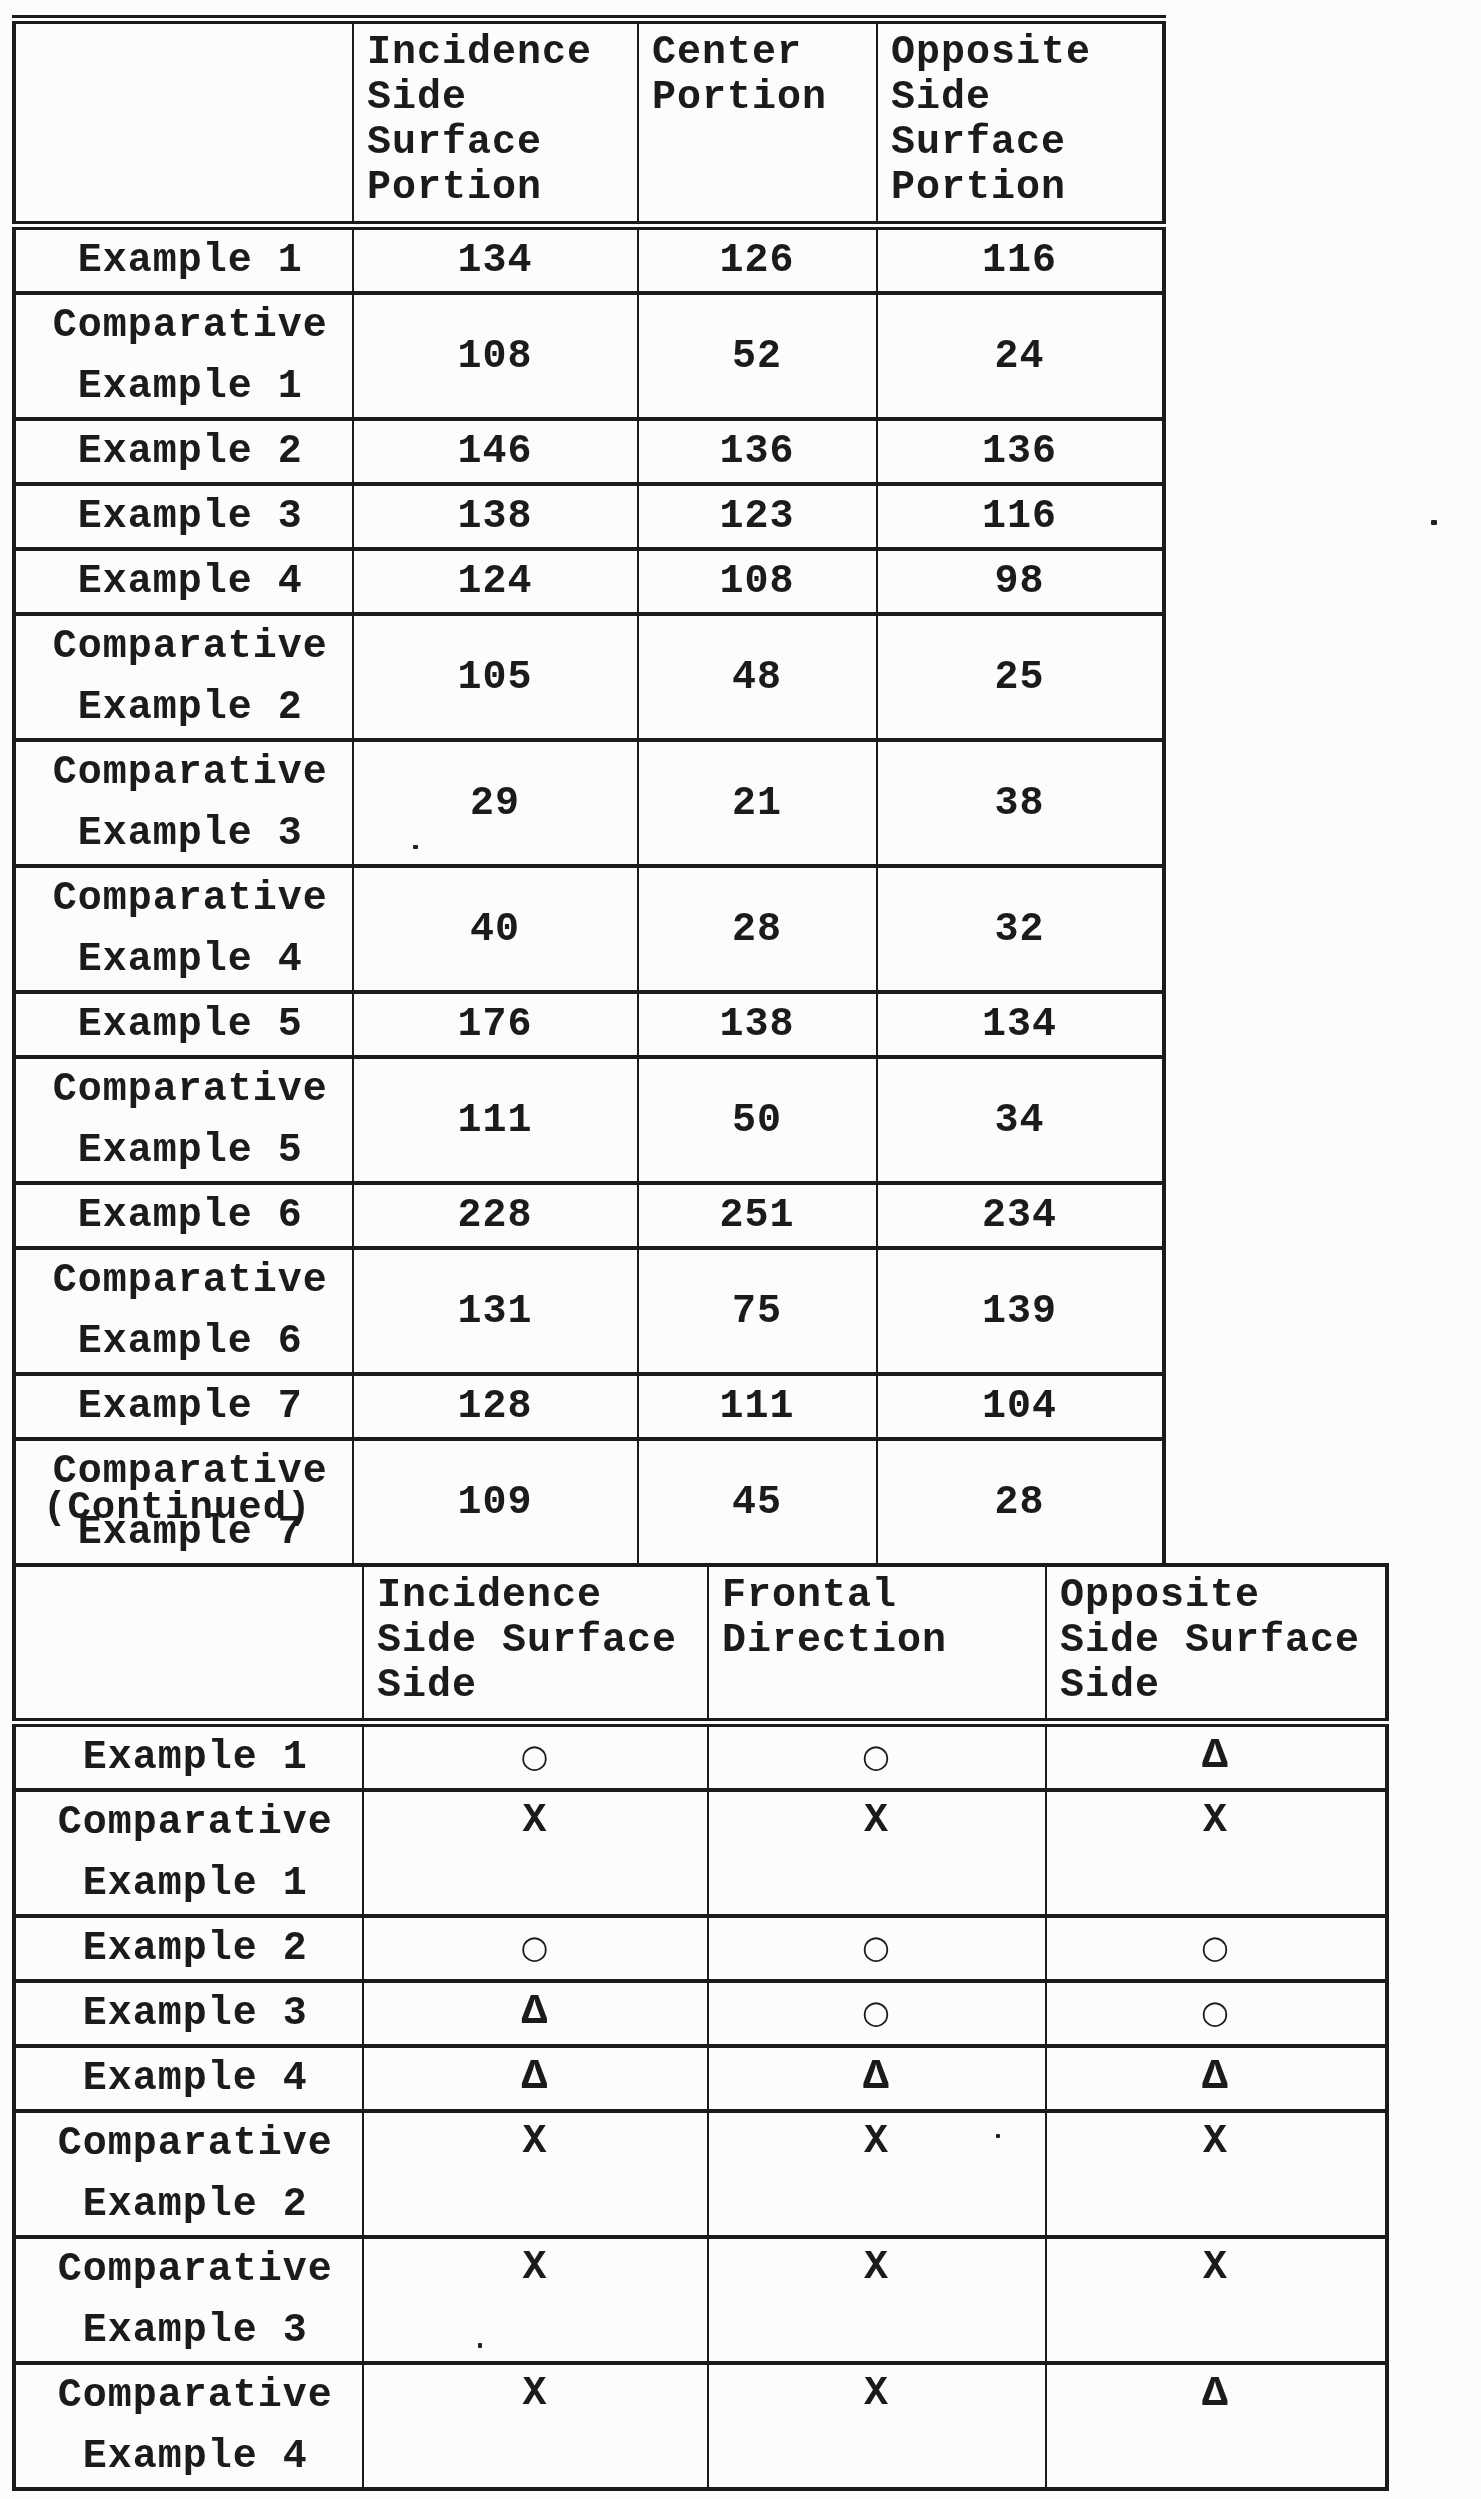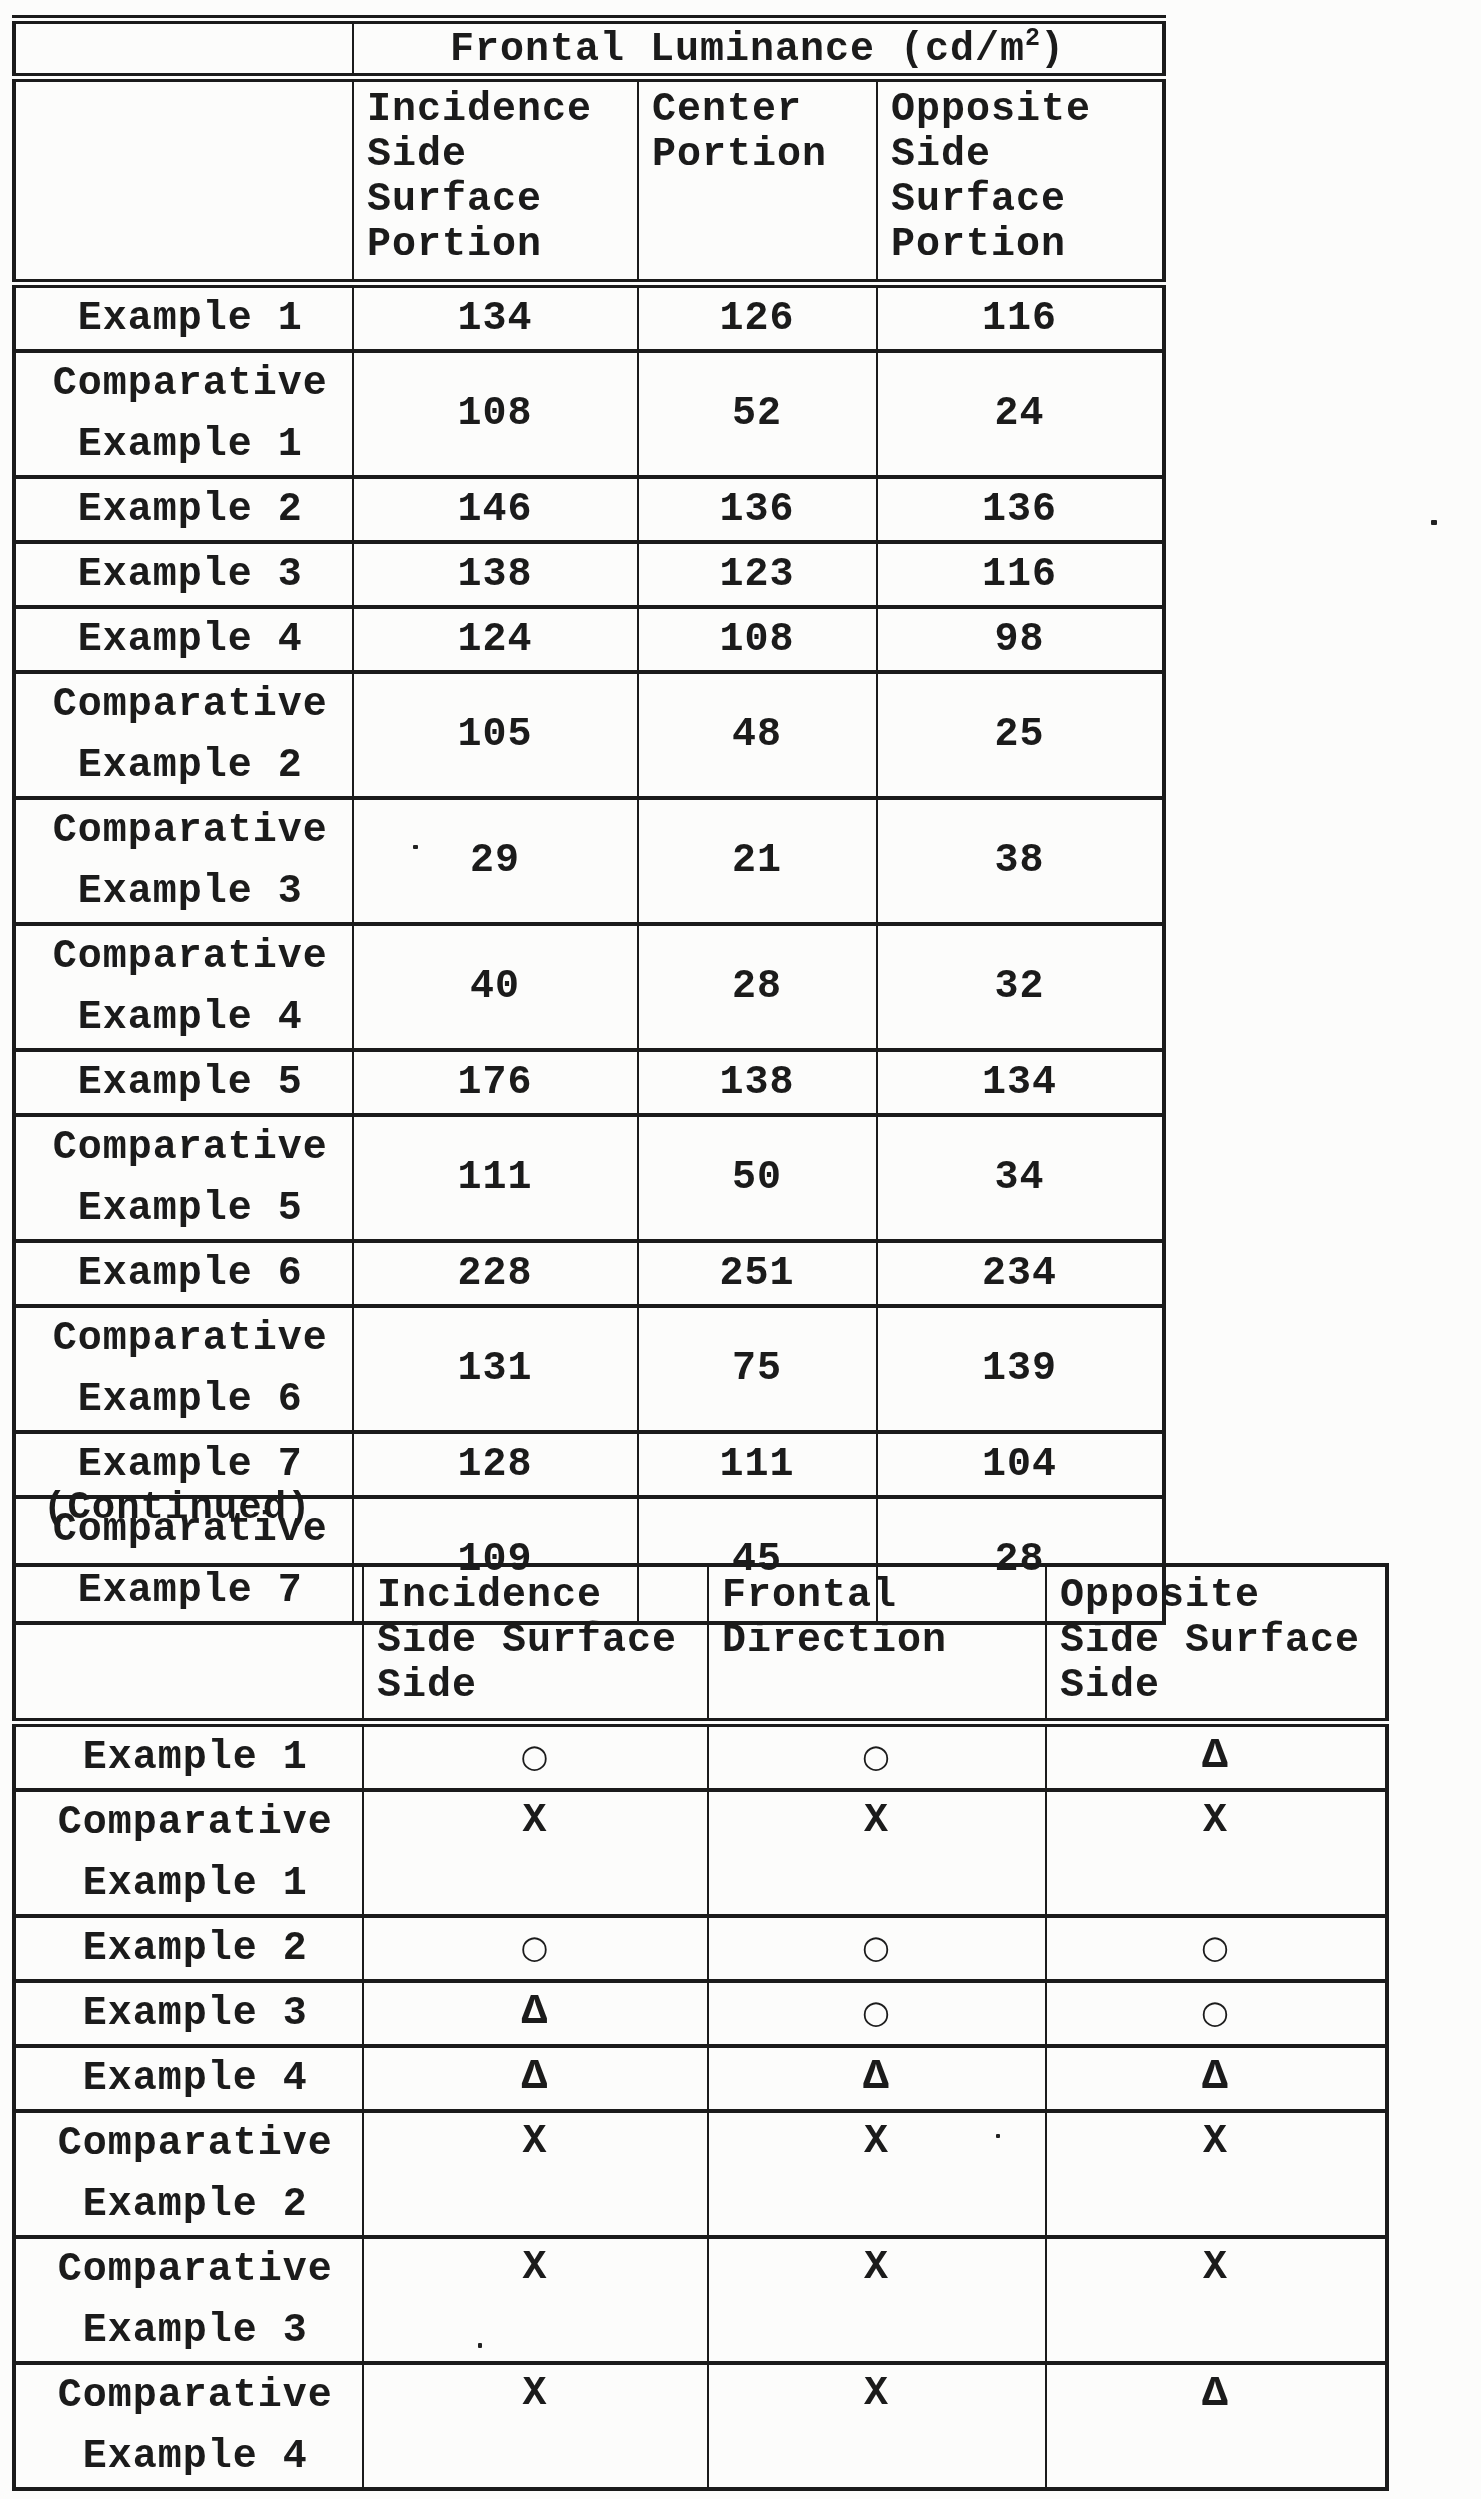--- a/index.html
+++ b/index.html
@@ -104,24 +104,20 @@
 <div class="sheet">
 
   <table id="table1">
     <colgroup>
       <col style="width:339px">
         <col style="width:285px">
         <col style="width:239px">
         <col style="width:287px">
     </colgroup>
     <tbody id="t1-body">
-      <tr class="head1">
-        <td></td>
-        <td class="t-title" colspan="3"><span>Frontal Luminance (cd/m</span><sup>2</sup><span>)</span></td>
-      </tr>
       <tr class="head2">
         <td></td>
         <th class="colhead">Incidence
 Side
 Surface
 Portion</th>
         <th class="colhead">Center
 Portion</th>
         <th class="colhead">Opposite
 Side

